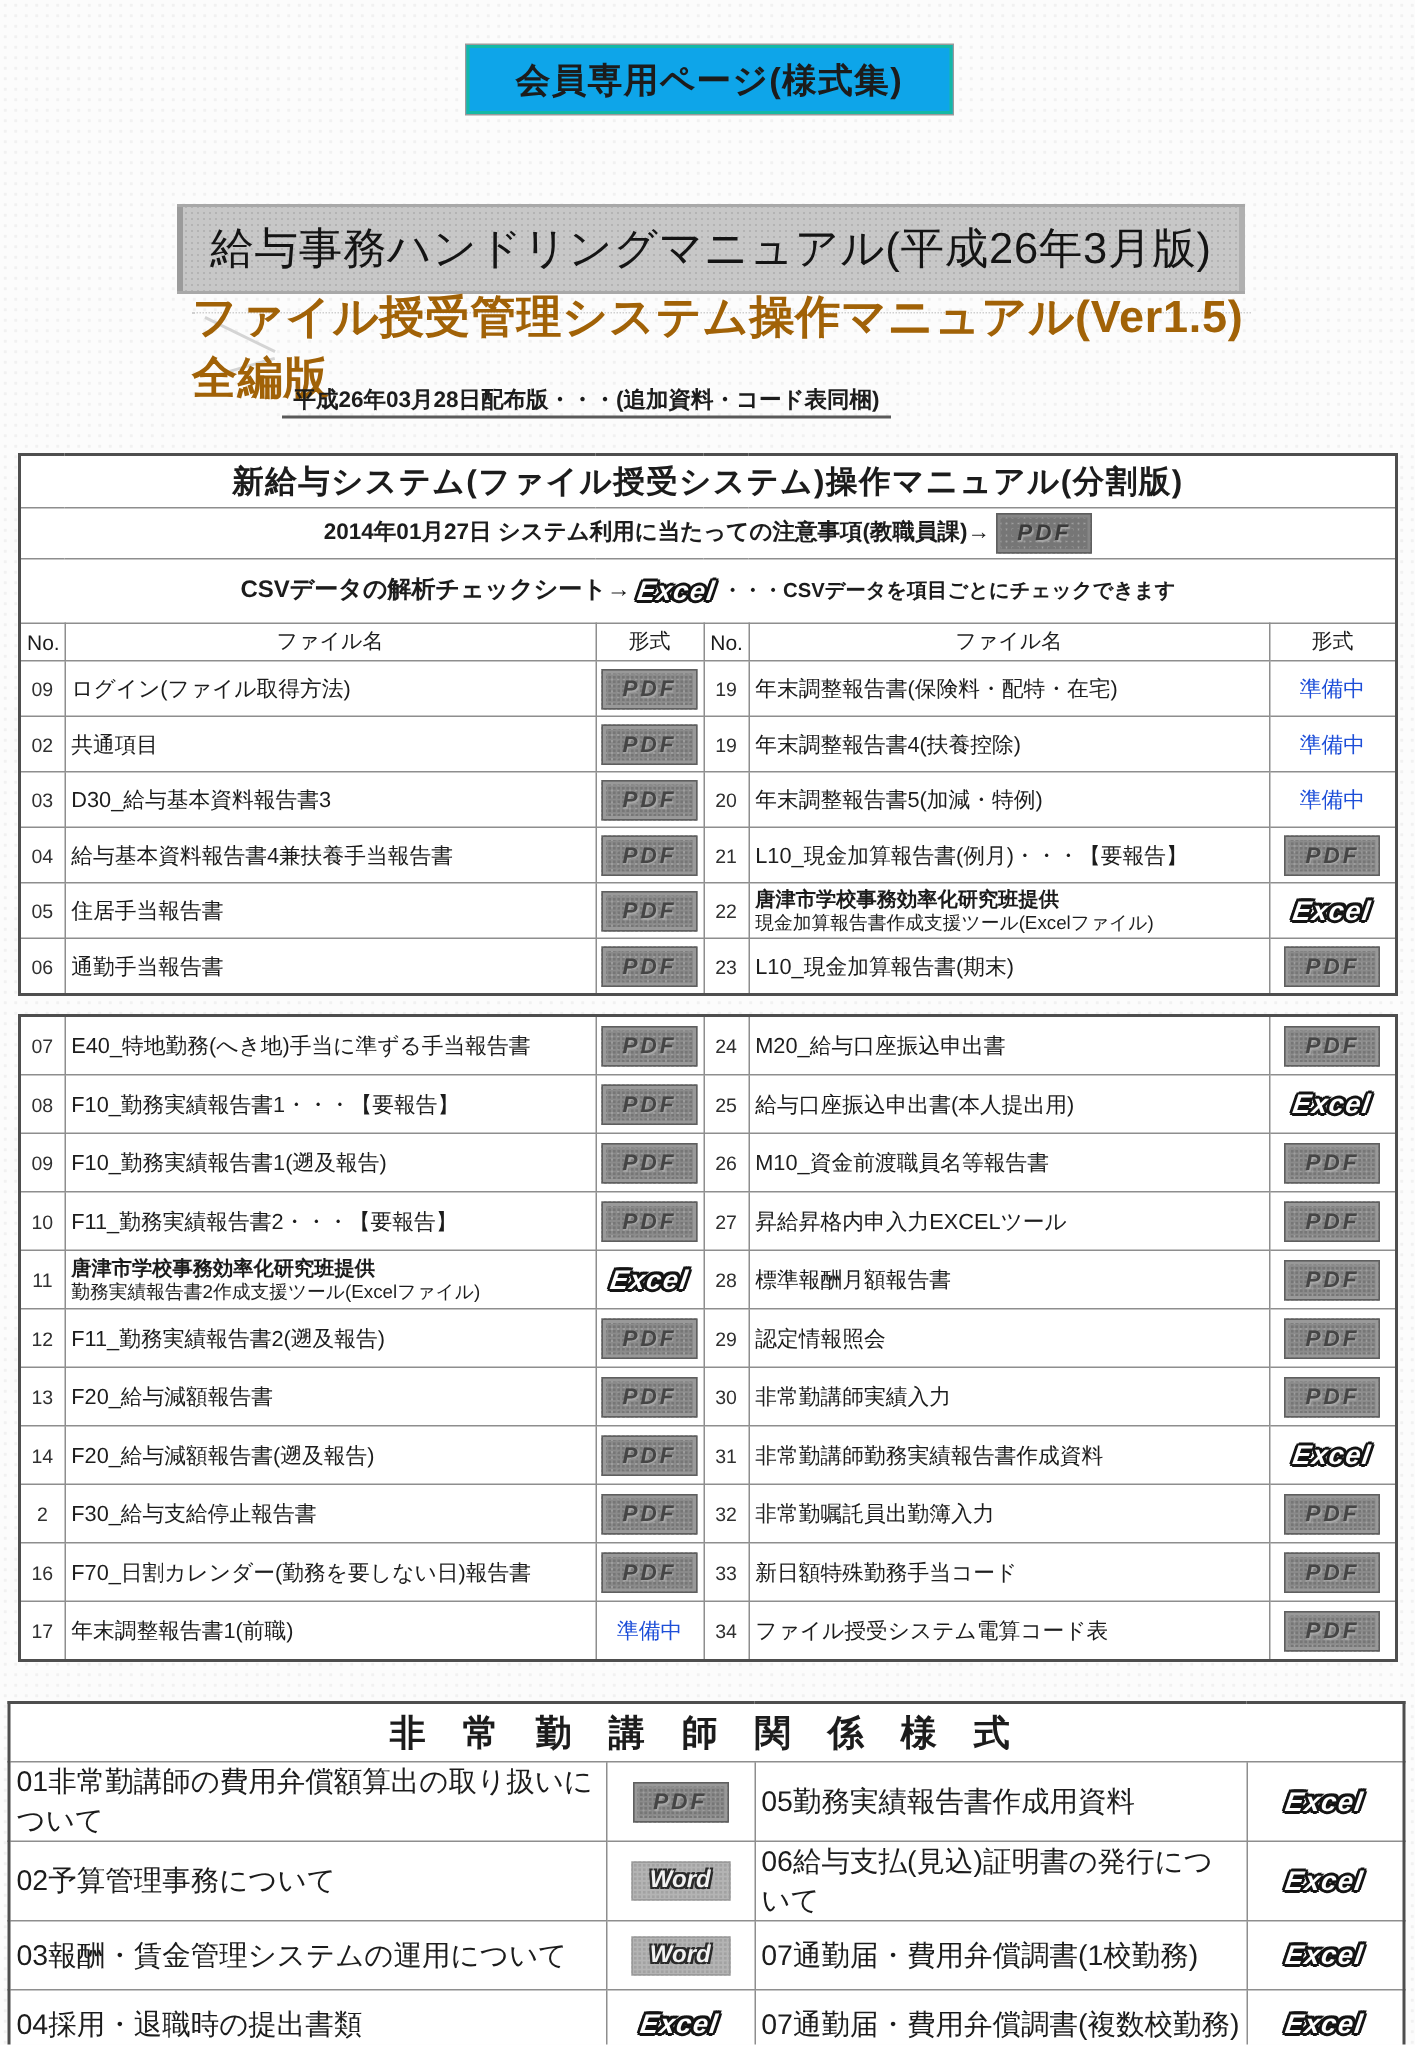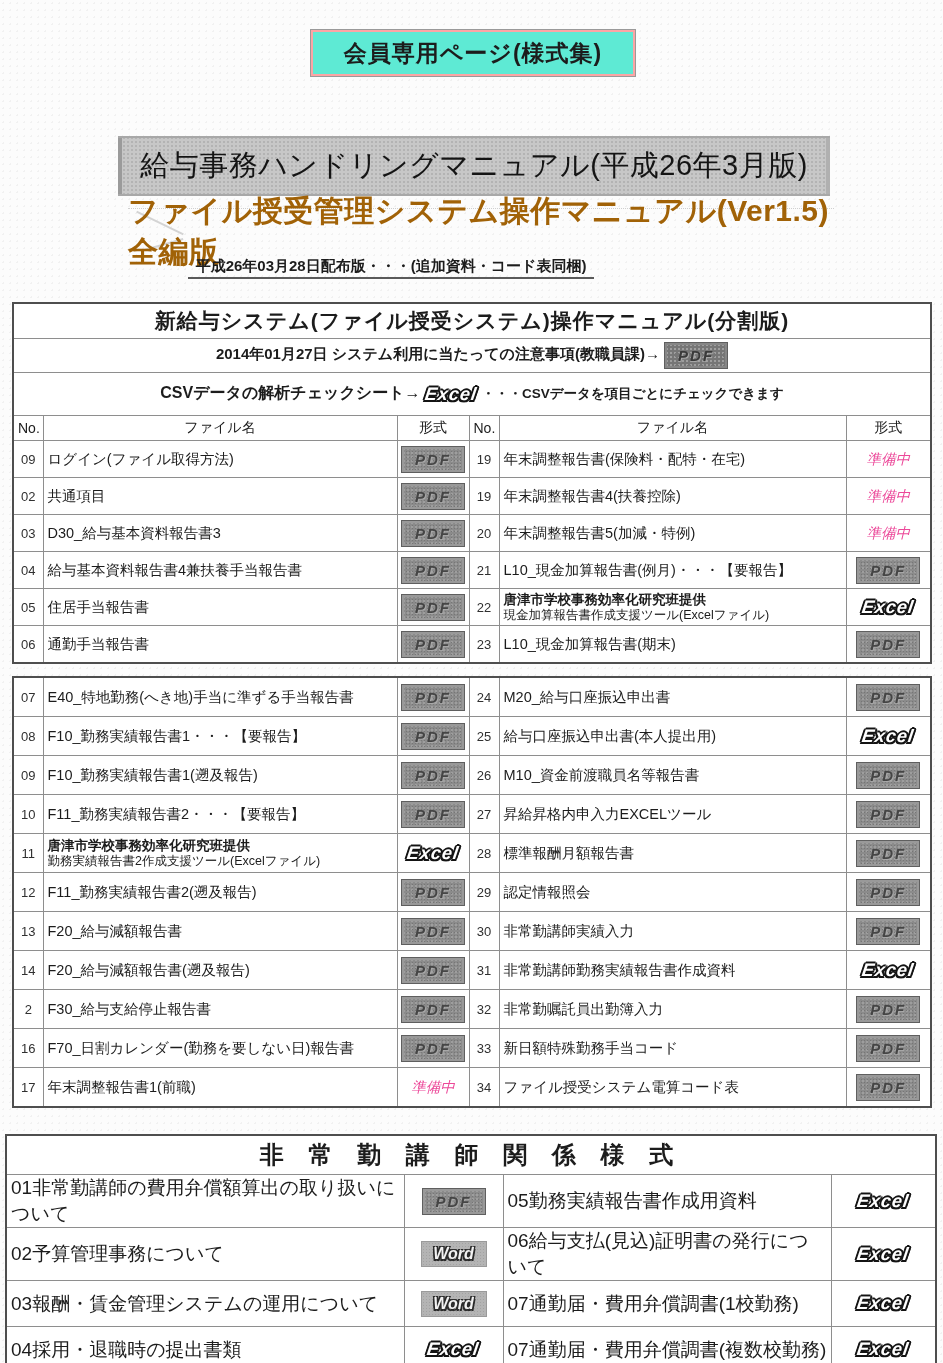--- a/index.html
+++ b/index.html
@@ -8,23 +8,23 @@
     background:#fcfcfc;
     background-image:radial-gradient(#f1f1f1 1px,transparent 1px);
     background-size:7px 7px;
     font-family:"Liberation Sans","DejaVu Sans",sans-serif;
     color:#1c1c1c;
     overflow:hidden;
   }
   
   .top-box{
     position:absolute;left:311px;top:30px;width:320px;height:42px;
-    border:2px solid #fca5a5;box-shadow:0 0 0 1px #9a9a9a;
+    border:2px solid #14b8a6;box-shadow:0 0 0 1px #9a9a9a;
     display:flex;align-items:center;justify-content:center;
-    font-size:23px;font-weight:bold;letter-spacing:1px;background:#5eead4;
+    font-size:23px;font-weight:bold;letter-spacing:1px;background:#0ea5e9;
   }
   
   .banner1{
     position:absolute;left:118px;top:136px;width:712px;height:60px;
     display:flex;align-items:center;justify-content:center;
     font-size:29px;font-weight:normal;letter-spacing:.5px;color:#141414;
     background-color:#c7c7c7;
     background-image:radial-gradient(#b3b3b3 1px,transparent 1px);
     background-size:4px 4px;
     box-shadow:inset 0 2px 0 #a8a8a8,inset 0 -2px 0 #a8a8a8,inset 4px 0 0 #9b9b9b,inset -4px 0 0 #b0b0b0;
@@ -86,21 +86,21 @@
   }
   .icon-word{
     width:64px;height:24px;line-height:24px;text-align:center;
     font-size:16px;color:#f2f2f2;
     background-color:#b4b4b4;
     background-image:radial-gradient(#a2a2a2 1px,transparent 1px);
     background-size:3px 3px;
     border:1px solid #9a9a9a;
     text-shadow:-1.5px -1.5px 0 #2a2a2a,1.5px -1.5px 0 #2a2a2a,-1.5px 1.5px 0 #2a2a2a,1.5px 1.5px 0 #2a2a2a;
   }
-  .preparing{font-size:14.5px;color:#ec4899;font-style:italic;}
+  .preparing{font-size:14.5px;color:#1d4ed8;}
 </style>
 </head>
 <body>
 
 <div class="top-box">会員専用ページ(様式集)</div>
 
 <div class="banner1">給与事務ハンドリングマニュアル(平成26年3月版)</div>
 <div class="scratch a"></div>
 <div class="scratch b"></div>
 <div class="banner2">ファイル授受管理システム操作マニュアル(Ver1.5)全編版</div>

